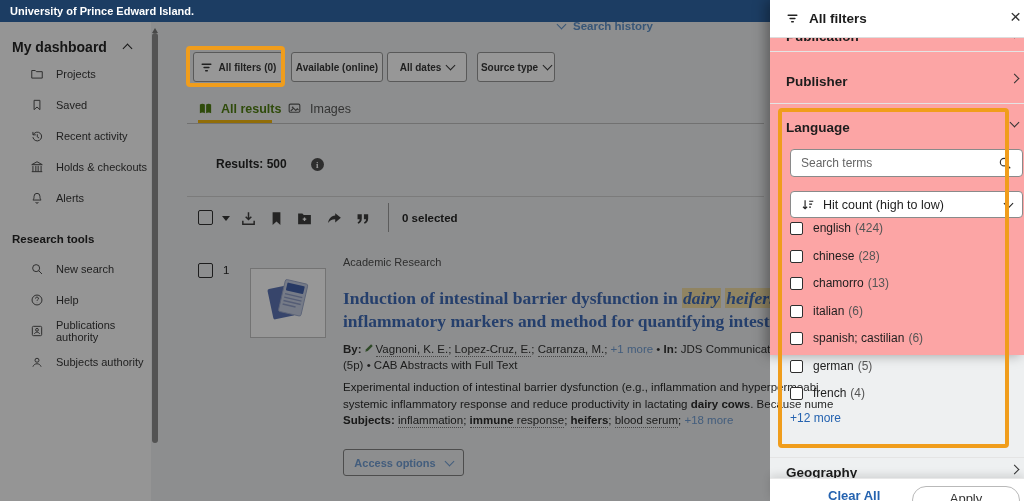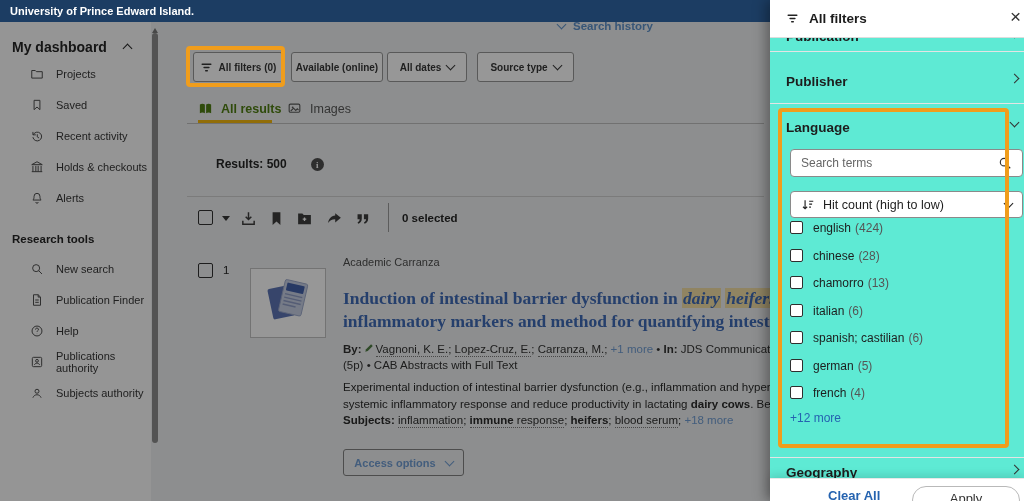--- a/index.html
+++ b/index.html
@@ -32,21 +32,21 @@
   .vs-thumb{position:absolute;left:152px;top:33px;width:6px;height:410px;background:#8a8a8a;border-radius:3px;z-index:2}
 
   
   .search-history{position:absolute;left:558px;top:20px;display:flex;align-items:center;gap:8px;
     color:#5b8fc9;font-size:11.5px;font-weight:bold;z-index:2;cursor:pointer}
   .fbtn{position:absolute;top:52px;height:30px;background:#fff;border:1px solid #949494;border-radius:3px;
     display:flex;align-items:center;justify-content:center;gap:6px;font-size:10px;font-weight:bold;color:#333;z-index:2;cursor:pointer}
   #btn-all-filters{left:193px;width:90px}
   #btn-available{left:291px;width:92px}
   #btn-dates{left:387px;width:80px}
-  #btn-source{left:477px;width:97px}
+  #btn-source{left:477px;width:78px}
   .ficon{width:13px;height:13px;color:#333}
   .ficon svg{width:13px;height:13px;display:block}
 
   .tab{position:absolute;top:101px;display:flex;align-items:center;gap:8px;font-size:12.5px;z-index:2;cursor:pointer}
   #tab-all-results{left:198px;font-weight:bold;color:#4d7c0f}
   #tab-images{left:287px;color:#555}
   .tabicon{width:15px;height:15px}
   .tabicon svg{width:15px;height:15px;display:block}
   .tab-underline{position:absolute;left:198px;top:120px;width:74px;height:3px;background:#f5b70a;z-index:2}
   .hr{position:absolute;height:1px;background:#bdbdbd;z-index:2}
@@ -93,39 +93,39 @@
   .chev{display:inline-block;width:7px;height:7px;border-right:2px solid currentColor;border-bottom:2px solid currentColor;
     transform:rotate(45deg);margin-top:-3px}
   .chev.up{transform:rotate(-135deg);margin-top:3px}
   .chev.right{transform:rotate(-45deg)}
   .chev.thin{border-width:1.5px}
 
   
   .scrim{position:absolute;left:0;top:22px;width:770px;height:479px;background:rgba(8,8,8,.42);z-index:5}
 
   
-  .panel{position:absolute;left:770px;top:0;width:254px;height:501px;background:#5eead4;z-index:10;
+  .panel{position:absolute;left:770px;top:0;width:254px;height:355px;background:#fca5a5;z-index:10;
     box-shadow:-4px 0 12px rgba(0,0,0,.35)}
   .p-header{position:absolute;left:0;top:0;width:254px;height:38px;background:#fff;border-bottom:1px solid #ddd;
     display:flex;align-items:center;gap:10px;padding-left:16px;z-index:3}
   .p-title{font-size:13.5px;font-weight:bold;color:#1c1c1c}
   .p-close{position:absolute;left:240px;top:6px;font-size:19px;color:#333;z-index:4;cursor:pointer}
   .p-sec-label{position:absolute;left:16px;font-size:13.5px;font-weight:bold;color:#1d1d1d;z-index:1}
   .p-chev{position:absolute;left:241px;color:#333;z-index:1}
   .p-div{position:absolute;left:0;width:254px;height:1px;background:#e4e4e4}
   .p-input{position:absolute;left:20px;top:149px;width:233px;height:28px;border:1px solid #8a8a8a;border-radius:4px;
     background:#fff;font-size:12px;color:#444;padding:0 30px 0 10px;font-family:"Liberation Sans",sans-serif}
   .p-input::placeholder{color:#666}
   .p-search-icon{position:absolute;left:228px;top:156px;width:14px;height:14px;color:#333}
   .p-search-icon svg{width:14px;height:14px;display:block}
   .p-sort{position:absolute;left:20px;top:191px;width:233px;height:27px;border:1px solid #8a8a8a;border-radius:4px;
     display:flex;align-items:center;gap:8px;padding:0 10px;font-size:12.5px;color:#1d1d1d;background:#fff;cursor:pointer}
   .sort-icon{width:14px;height:14px;color:#222}
   .sort-icon svg{width:14px;height:14px;display:block}
-  .lang-row{position:absolute;left:20px;display:flex;align-items:flex-start;gap:10px;font-size:12px;color:#1d1d1d}
+  .lang-row{position:absolute;left:20px;display:flex;align-items:flex-end;gap:10px;font-size:12px;color:#1d1d1d}
   .lang-cbx{width:13px;height:13px;border:1.5px solid #2e2e2e;border-radius:2px;background:#fff;flex:0 0 13px}
   .lang-count{color:#555}
   .p-more{position:absolute;left:20px;top:411px;font-size:12px;color:#2563b0;cursor:pointer}
   .p-footer{position:absolute;left:0;top:478px;width:254px;height:23px;background:#fff;border-top:1px solid #e8e8e8;
     box-shadow:0 -3px 8px rgba(0,0,0,.12);z-index:2;overflow:visible}
   .clear-all{position:absolute;left:58px;top:9px;font-size:13px;font-weight:bold;color:#2563b0;cursor:pointer}
   .apply-btn{position:absolute;left:142px;top:7px;width:108px;height:28px;border:1px solid #b9b9b9;border-radius:15px;
     background:#fff;display:flex;align-items:flex-start;justify-content:center;font-size:13px;color:#333;padding-top:4px;cursor:pointer}
 
   
@@ -196,30 +196,20 @@
     <div class="sect-label">Research tools</div>
 
     <div class="nav-item">
       <span class="nicon">
           <svg viewBox="0 0 24 24" fill="none" stroke="currentColor" stroke-width="1.7">
             <circle cx="10.5" cy="10.5" r="6"></circle>
             <path d="M15 15l5.5 5.5"></path>
           </svg>
         </span>
       <span>New search</span>
-    </div>
-    <div class="nav-item">
-      <span class="nicon">
-          <svg viewBox="0 0 24 24" fill="none" stroke="currentColor" stroke-width="1.7">
-            <path d="M6 3h8l4 4v14H6z"></path>
-            <path d="M14 3v4h4"></path>
-            <path d="M9 12h6M9 16h6"></path>
-          </svg>
-        </span>
-      <span>Publication Finder</span>
     </div>
     <div class="nav-item">
       <span class="nicon">
           <svg viewBox="0 0 24 24" fill="none" stroke="currentColor" stroke-width="1.7">
             <circle cx="12" cy="12" r="8.5"></circle>
             <path d="M9.5 9.5a2.5 2.5 0 1 1 3.6 2.2c-.8.4-1.1 1-1.1 1.8"></path>
             <path d="M12 16.8v.4"></path>
           </svg>
         </span>
       <span>Help</span>
@@ -346,21 +336,21 @@
           <rect x="18" y="6" width="26" height="37" rx="2" fill="#c6cfe4" stroke="#9aa7c9"></rect>
           <rect x="21" y="9" width="20" height="9" rx="1" fill="#3f5da8"></rect>
           <line x1="21" y1="22" x2="41" y2="22" stroke="#8d9bc4" stroke-width="1.6"></line>
           <line x1="21" y1="26" x2="41" y2="26" stroke="#8d9bc4" stroke-width="1.6"></line>
           <line x1="21" y1="30" x2="41" y2="30" stroke="#8d9bc4" stroke-width="1.6"></line>
           <line x1="21" y1="34" x2="36" y2="34" stroke="#8d9bc4" stroke-width="1.6"></line>
         </g>
       </svg>
     </span>
   </div>
-  <div class="res-type">Academic Carranza</div>
+  <div class="res-type">Academic Research</div>
 
   <div class="res-title">
     <div class="t-line"><span>Induction of intestinal barrier dysfunction in </span><span class="hl">dairy</span> <span class="hl">heifers</span><span>: ev</span></div>
     <div class="t-line">inflammatory markers and method for quantifying intestinal</div>
   </div>
 
   <div class="res-byline">
     <div class="nowrap"><b>By:</b><span class="pen"><svg viewBox="0 0 24 24" fill="currentColor">
             <path d="M3 21l2-6L17 3l4 4-12 12z"></path>
           </svg></span><span class="dotted italic">Vagnoni, K. E.</span><span>;</span> <span class="dotted">Lopez-Cruz, E.</span><span>;</span> <span class="dotted">Carranza, M.</span><span>;</span> <span class="link">+1 more</span> <span>•</span> <b>In:</b> <span>JDS Communications, July 2025,</span></div>

